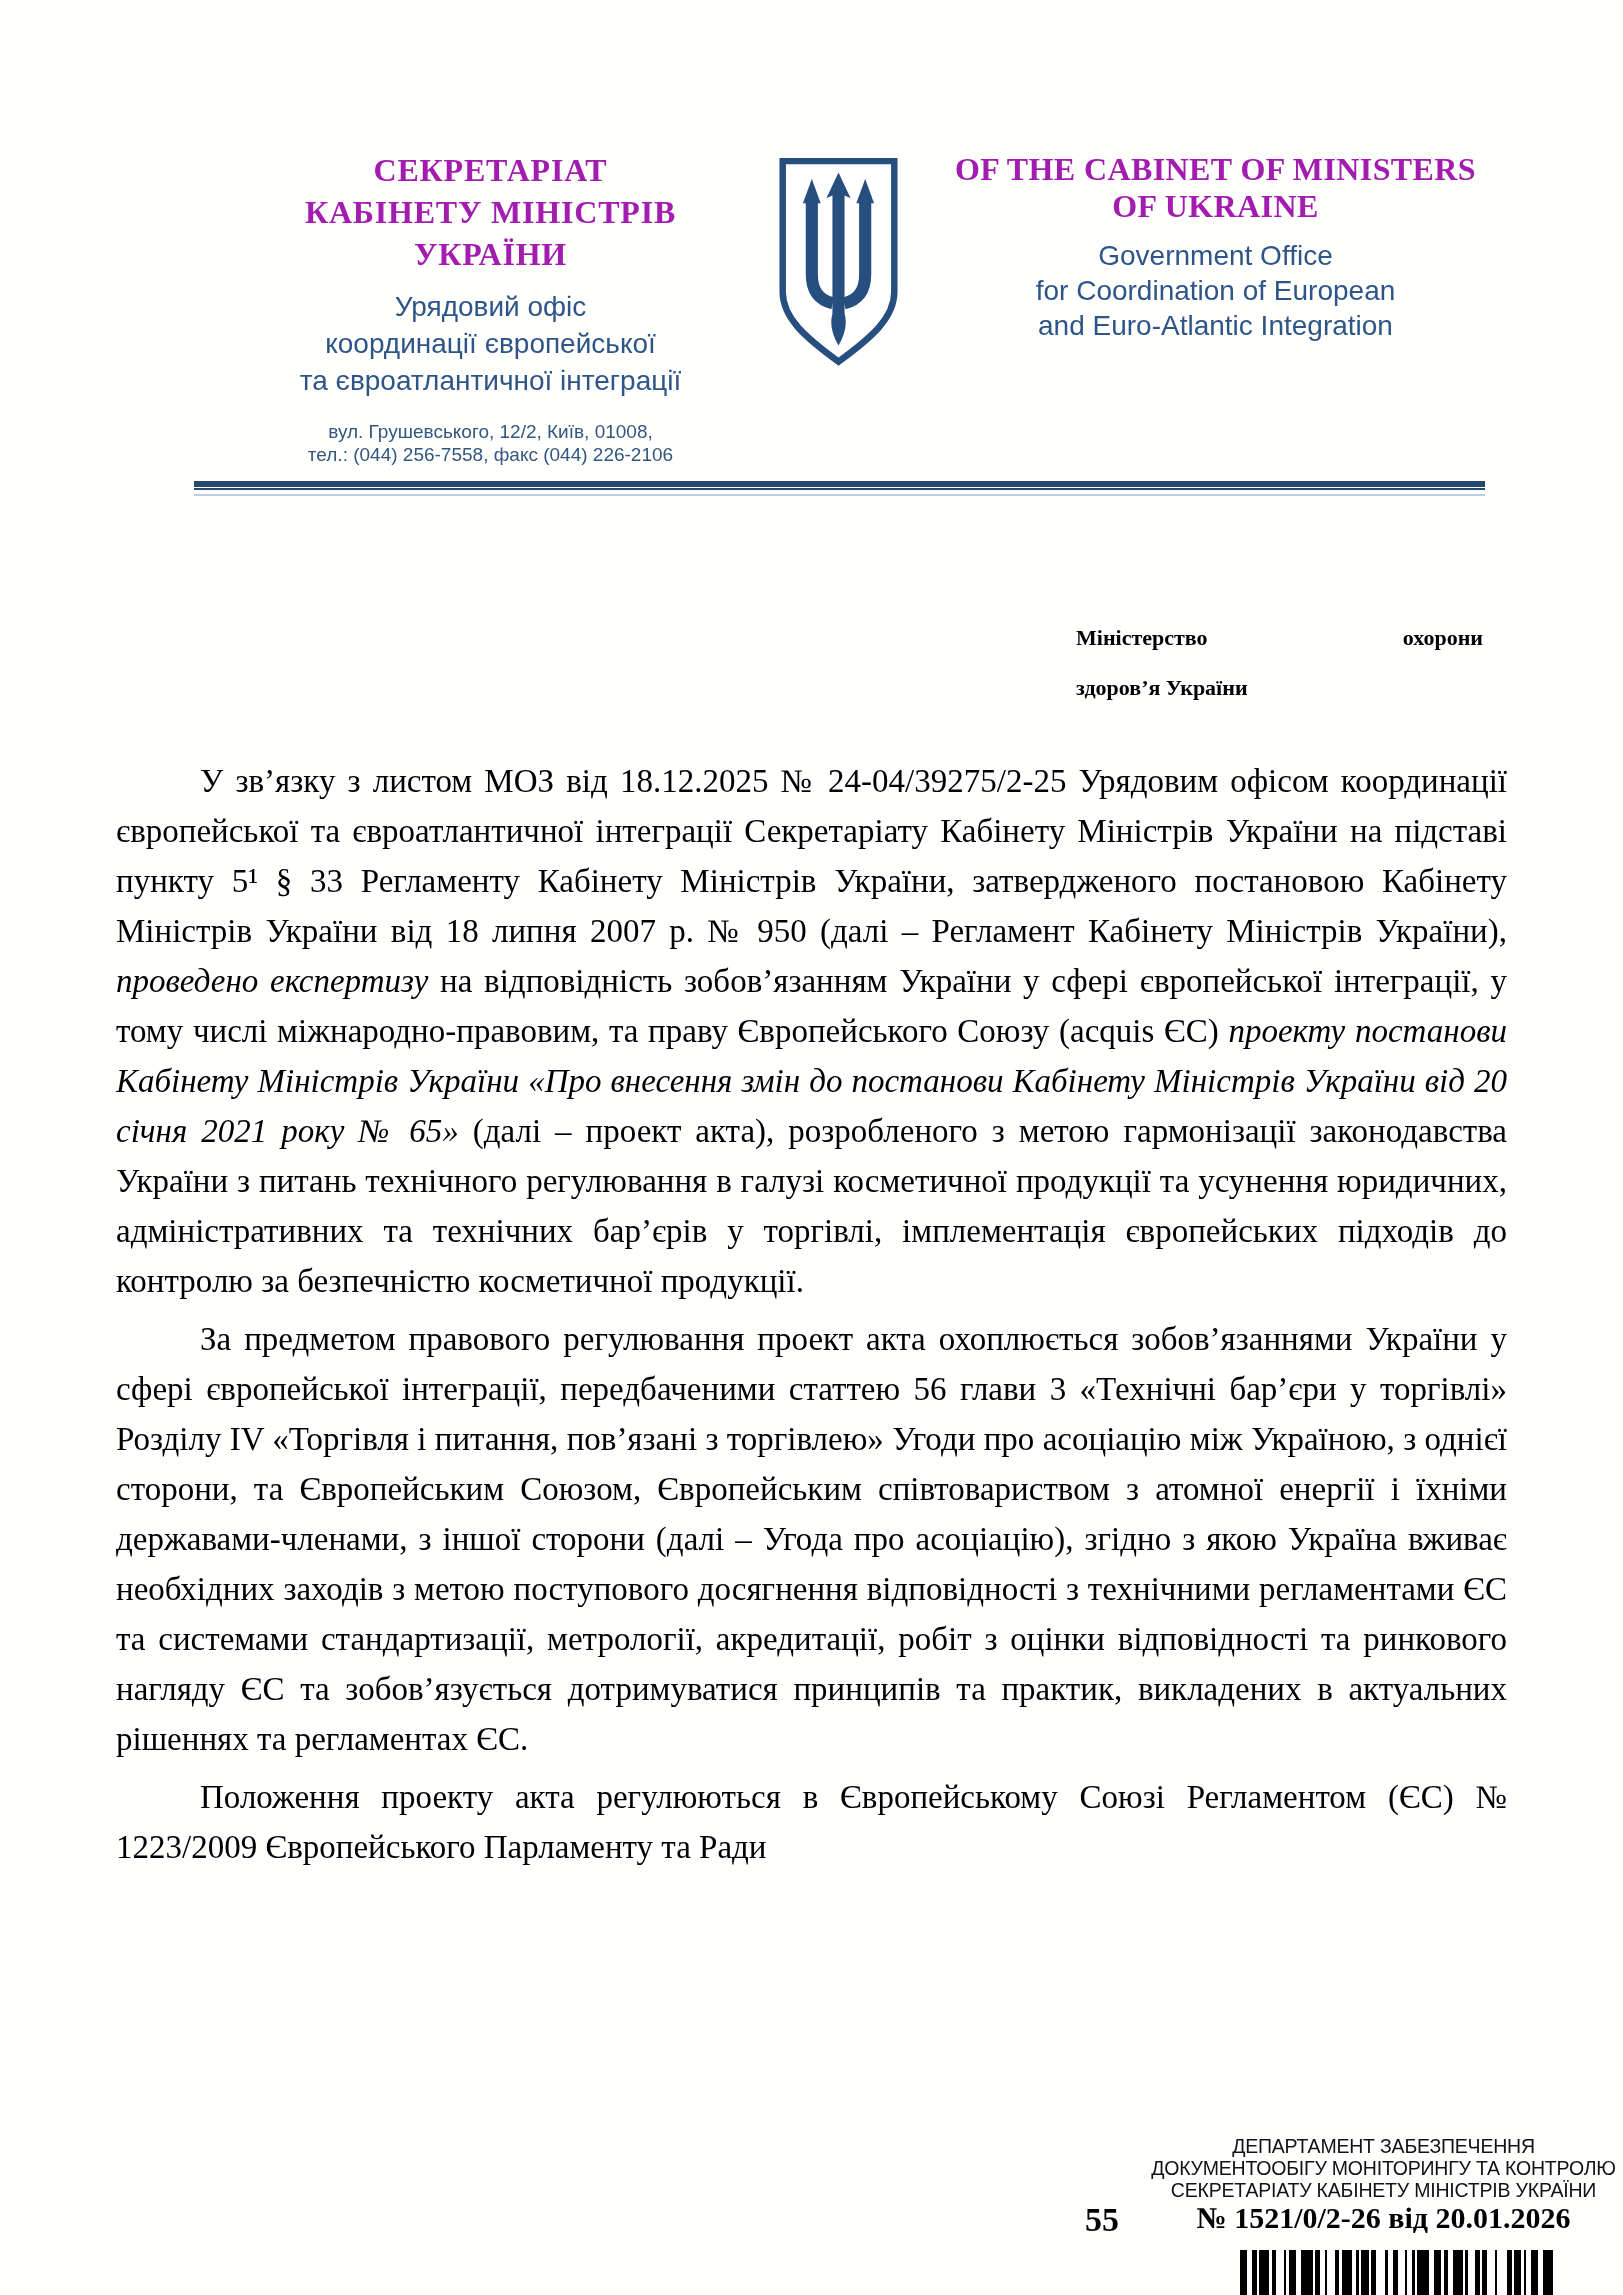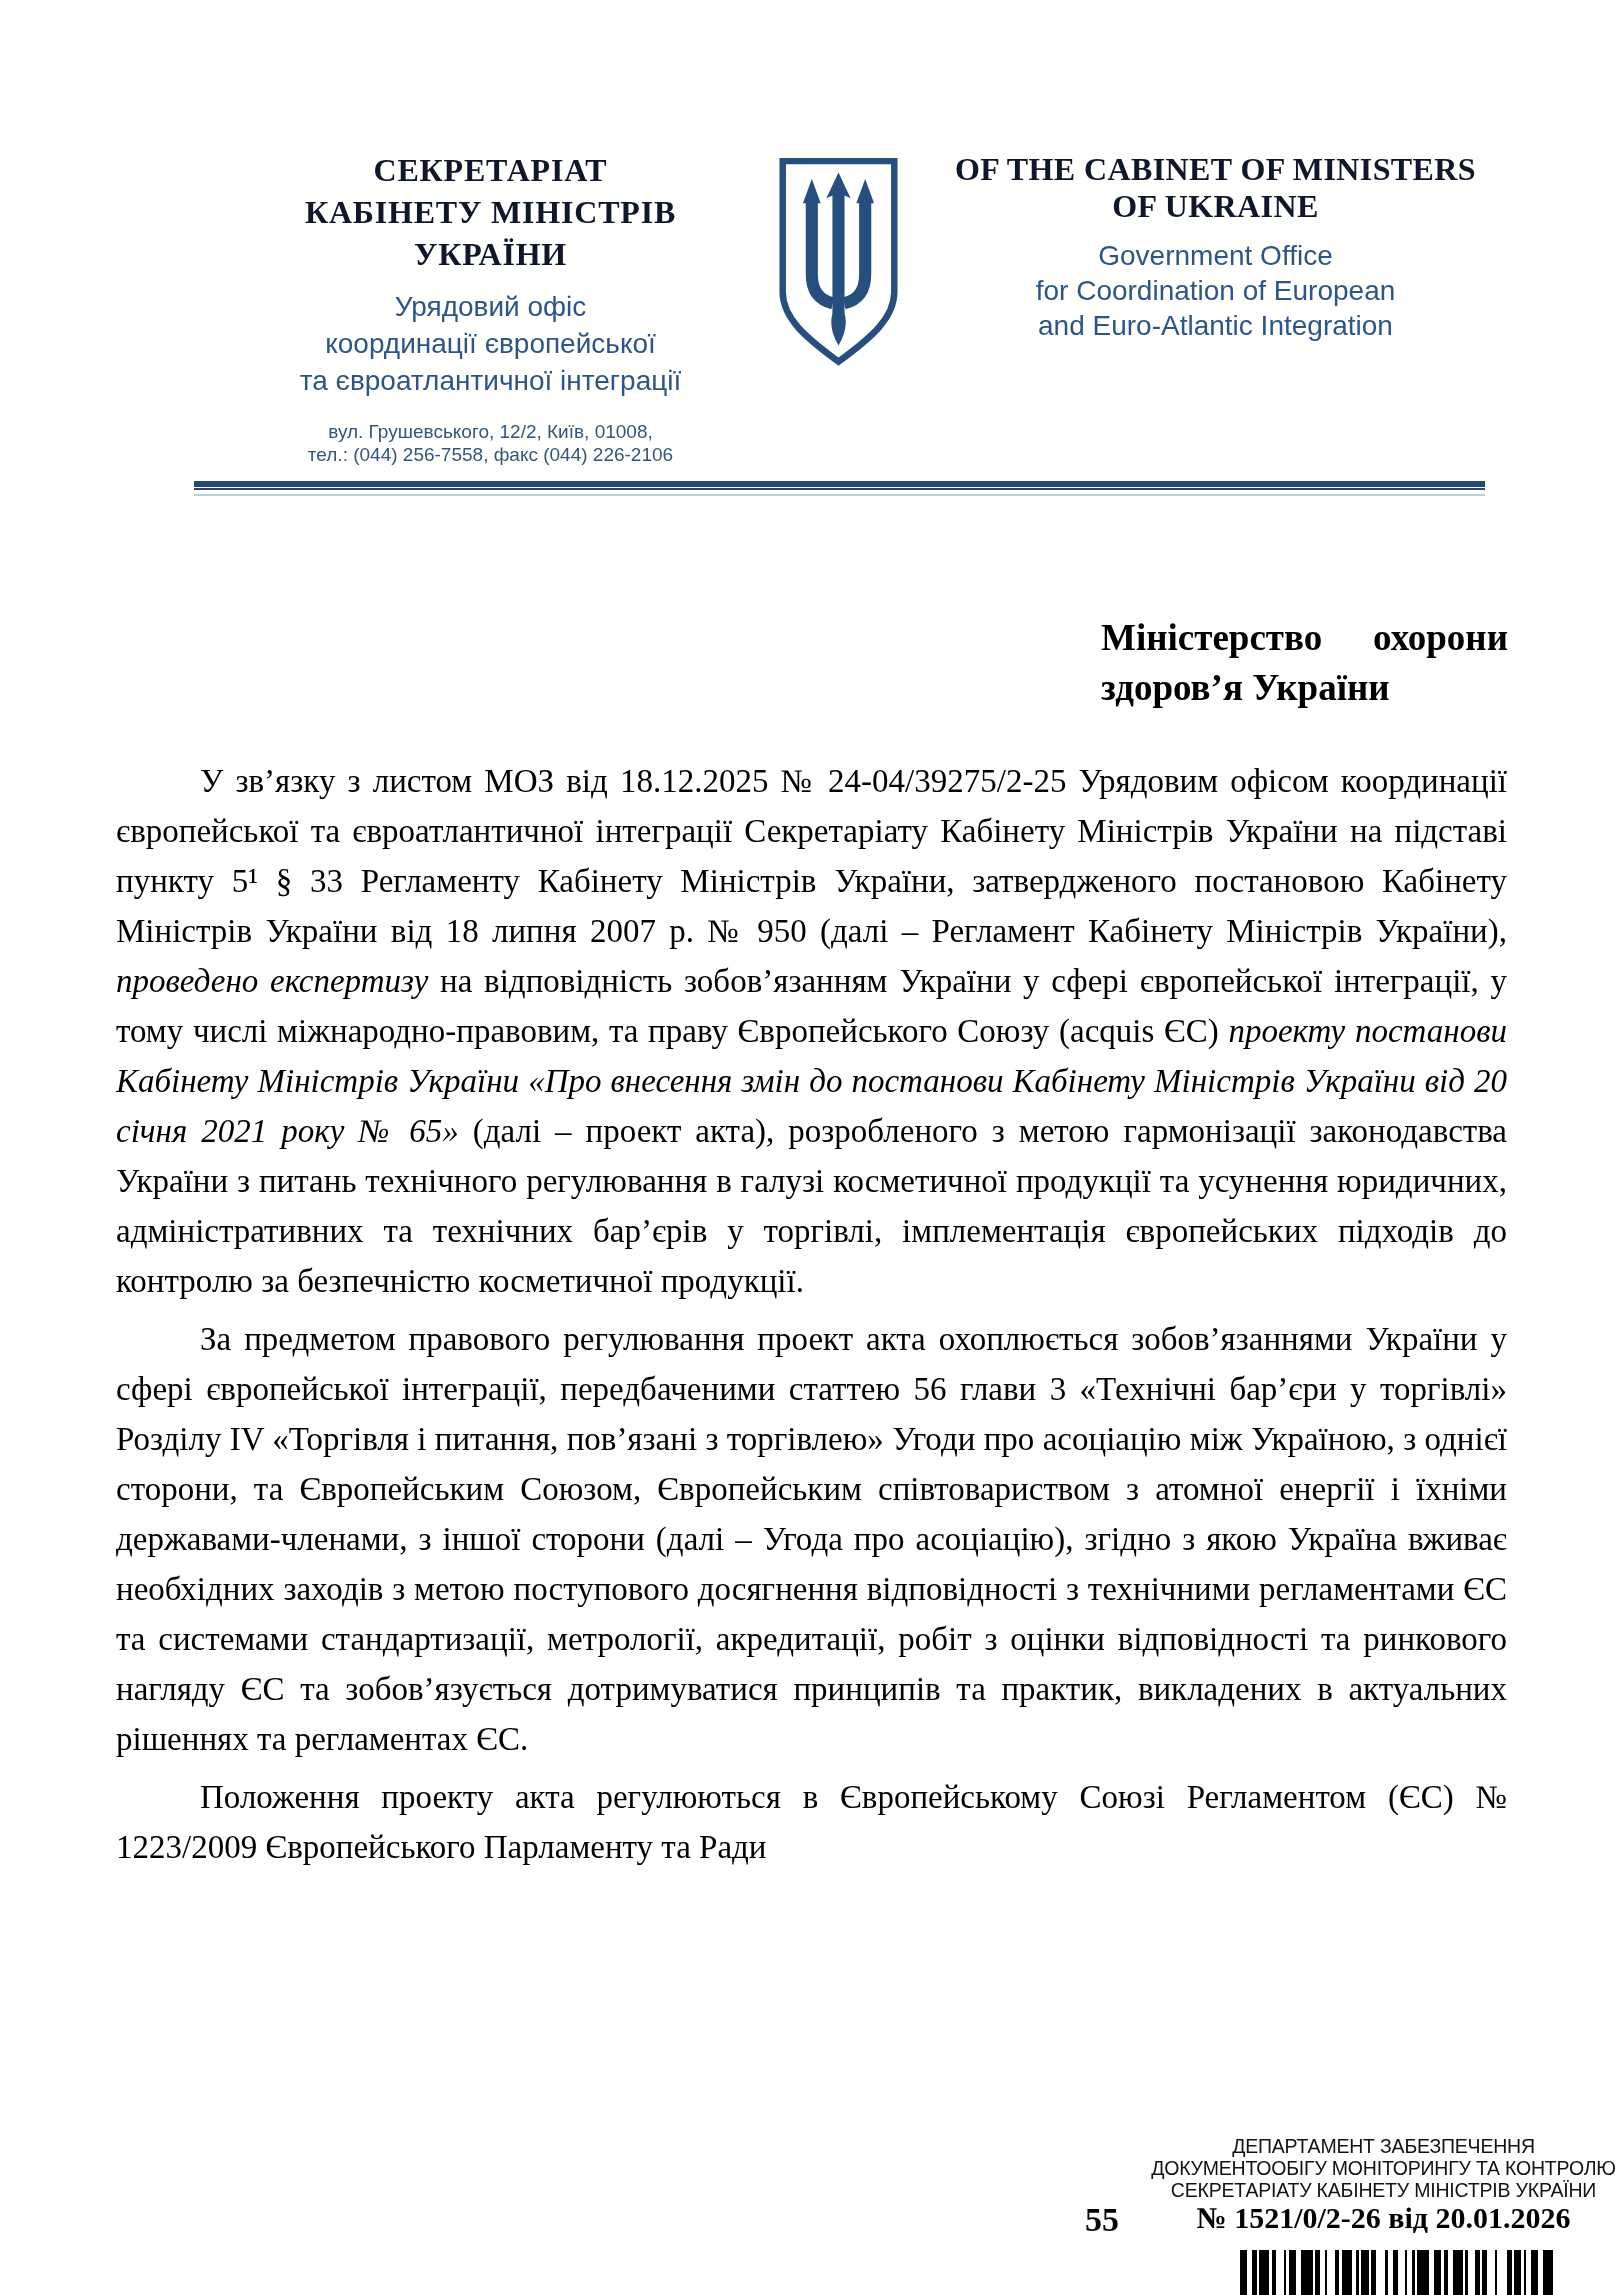--- a/index.html
+++ b/index.html
@@ -3,33 +3,33 @@
 <meta charset="utf-8">
 <style>
   html,body{margin:0;padding:0;background:#ffffff;}
   .page{
     position:relative;width:1623px;height:2295px;background:#fffffe;
     font-family:"Liberation Serif",serif;color:#000;overflow:hidden;
   }
   
   .hdr-left{position:absolute;left:274px;top:149px;width:433px;text-align:center;}
   .hdr-right{position:absolute;left:891px;top:151px;width:649px;text-align:center;}
-  .org-title{font-weight:bold;font-size:32px;line-height:42px;color:#0f172a;letter-spacing:0.8px;}
+  .org-title{font-weight:bold;font-size:32px;line-height:42px;color:#a21caf;letter-spacing:0.8px;}
   .hdr-right .org-title{line-height:37px;letter-spacing:0.4px;}
   .org-sub{margin-top:13px;font-family:"Liberation Sans",sans-serif;font-size:28px;line-height:37px;color:#2d5587;}
   .hdr-right .org-sub{line-height:35px;}
   .org-addr{margin-top:21px;font-family:"Liberation Sans",sans-serif;font-size:19px;line-height:23px;color:#32567e;}
   .emblem{position:absolute;left:773px;top:154px;width:131px;height:218px;}
   .divider{position:absolute;left:194px;top:481px;width:1291px;}
   .divider .d1{height:5.7px;background:#24486e;}
   .divider .d2{height:1.6px;background:#24486e;margin-top:1.6px;}
   .divider .d3{height:2.4px;background:#b9cfdf;margin-top:4px;}
   
-  .addressee{position:absolute;left:1101px;top:613px;width:407px;
-    font-size:37px;font-weight:bold;line-height:50px;}
+  .addressee{position:absolute;left:1076px;top:613px;width:407px;
+    font-size:22px;font-weight:bold;line-height:50px;}
   .addressee .line:first-child{text-align:justify;text-align-last:justify;}
   
   .body-text{position:absolute;left:108px;top:748px;width:1407px;
     font-size:33px;line-height:50px;text-align:justify;}
   .body-text p{margin:8px;text-indent:84px;}
   .body-text .it{font-style:italic;}
   
   .page-num{position:absolute;left:1067px;top:2201px;width:70px;text-align:center;
     font-weight:bold;font-size:34px;}
   .stamp{position:absolute;left:1143px;top:2135px;width:481px;text-align:center;

